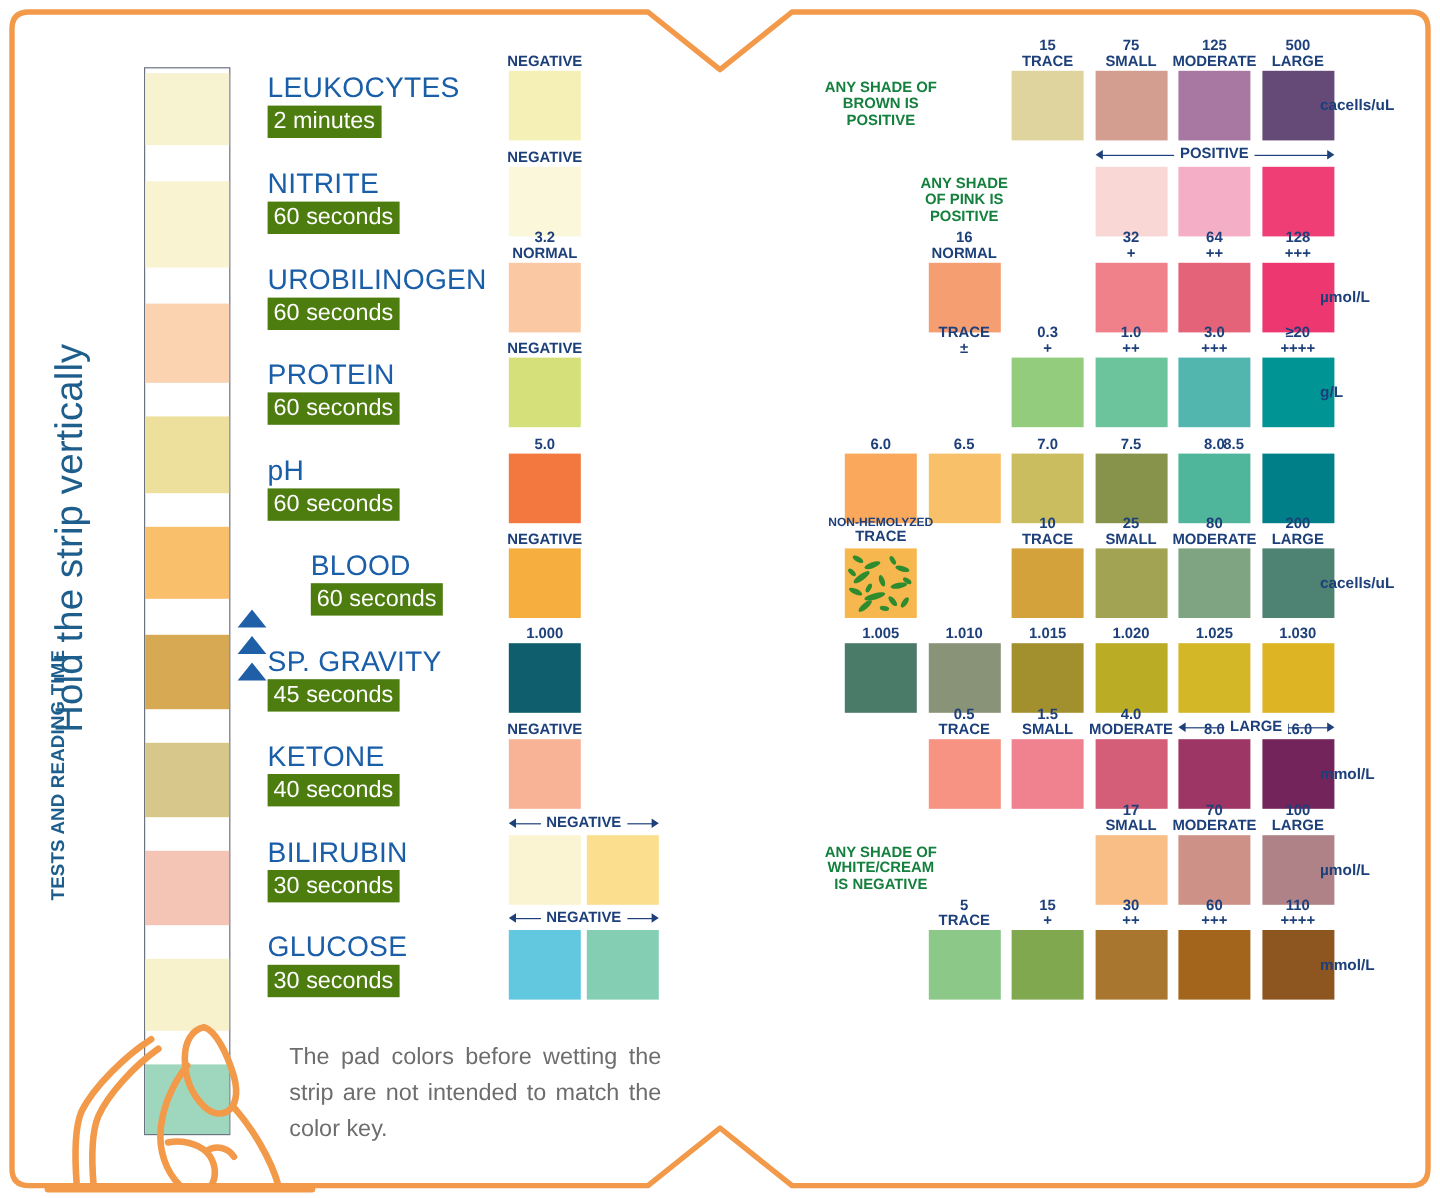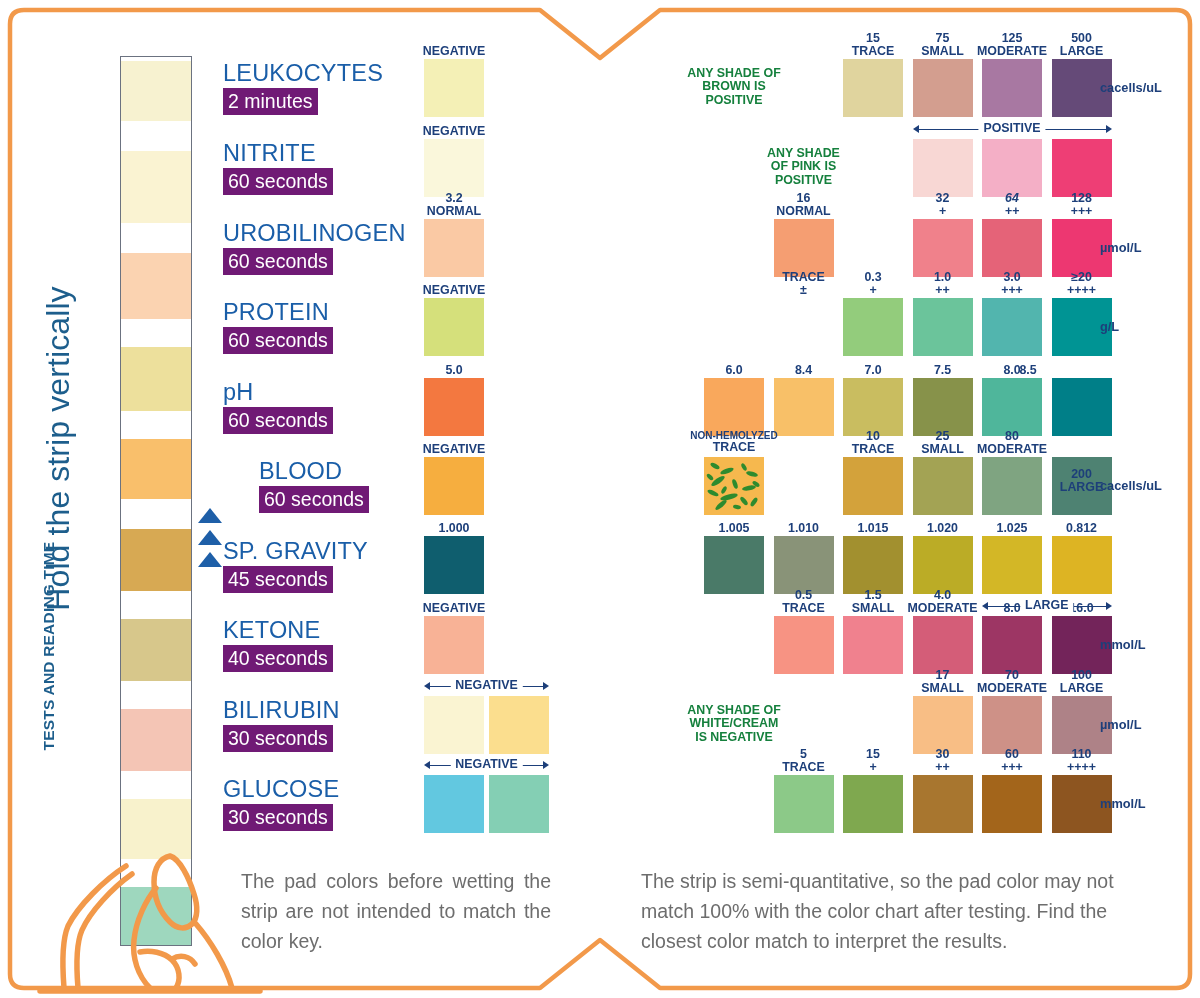--- a/index.html
+++ b/index.html
@@ -62,21 +62,21 @@
     margin-bottom: 7px;
   }
 
   
   .test-block { position: absolute; left: 223px; }
   .test-name {
     color: #1a5ea8; font-size: 23.5px; font-weight: 500;
     line-height: 26px; letter-spacing: .2px; white-space: nowrap;
   }
   .test-time {
-    display: inline-block; background: #701a75; color: #ffffff;
+    display: inline-block; background: #4d7c0f; color: #ffffff;
     font-size: 19.5px; line-height: 24px; padding: 1px 5px 2px 5px;
     margin-top: 2px; white-space: nowrap;
   }
   .swatch { position: absolute; }
   .cap {
     position: absolute;
     color: #1d3f7a; font-size: 12.4px; font-weight: bold;
     line-height: 12.6px; text-align: center; white-space: nowrap;
   }
 
@@ -166,21 +166,20 @@
                C 169 50 160 31 150 28 Z"></path>
       <path d="M 176 96 C 190 112 206 138 212 160"></path>
       <path d="M 136 60 C 126 72 116 92 114 112 C 112 130 118 148 130 160"></path>
       <path d="M 120 124 C 130 122 144 124 152 132 C 160 140 161 152 156 160"></path>
       <path d="M 152 131 C 160 126 170 128 175 136"></path>
       <path d="M 20 163 L 240 163"></path>
     </g>
   </svg>
 
   <div class="caption" id="caption-left">The pad colors before wetting the strip are not intended to match the color key.</div>
-  <div class="caption" id="caption-right">The strip is semi-quantitative, so the pad color may not match 100% with the color chart after testing. Find the closest color match to interpret the results.</div>
 
 <div class="test-block" style="top: 60px;">
       <div class="test-name">LEUKOCYTES</div>
       <div><div class="test-time">2 minutes</div></div>
     </div>
     <div class="test-block" style="top: 140px;">
       <div class="test-name">NITRITE</div>
       <div><div class="test-time">60 seconds</div></div>
     </div>
     <div class="test-block" style="top: 220px;">
@@ -272,21 +271,21 @@
     <div class="cap" style="left: 745.5px; top: 192.4px; width: 116px;">
       <div>16</div>
       <div>NORMAL</div>
     </div>
     <div class="swatch" style="left: 912.5px; top: 219px; width: 60px; height: 58px; background: rgb(240, 129, 139); overflow: hidden;"></div>
     <div class="cap" style="left: 884.5px; top: 192.4px; width: 116px;">
       <div>32</div>
       <div>+</div>
     </div>
     <div class="swatch" style="left: 982px; top: 219px; width: 60px; height: 58px; background: rgb(229, 99, 120); overflow: hidden;"></div>
-    <div class="cap" style="left: 954px; top: 192.4px; width: 116px; font-style: italic;">
+    <div class="cap" style="left: 954px; top: 192.4px; width: 116px;">
       <div>64</div>
       <div>++</div>
     </div>
     <div class="swatch" style="left: 1051.5px; top: 219px; width: 60px; height: 58px; background: rgb(237, 55, 113); overflow: hidden;"></div>
     <div class="cap" style="left: 1023.5px; top: 192.4px; width: 116px;">
       <div>128</div>
       <div>+++</div>
     </div>
     <div class="unit-text" style="left: 1100px; top: 240px;">µmol/L</div>
     <div class="swatch" style="left: 424px; top: 298px; width: 60px; height: 58px; background: rgb(213, 224, 123);"></div>
@@ -322,21 +321,21 @@
     <div class="swatch" style="left: 424px; top: 378px; width: 60px; height: 58px; background: rgb(243, 120, 64);"></div>
     <div class="cap" style="left: 404px; top: 364.2px; width: 100px;">
       <div>5.0</div>
     </div>
     <div class="swatch" style="left: 704px; top: 378px; width: 60px; height: 58px; background: rgb(249, 168, 92); overflow: hidden;"></div>
     <div class="cap" style="left: 676px; top: 364.2px; width: 116px;">
       <div>6.0</div>
     </div>
     <div class="swatch" style="left: 773.5px; top: 378px; width: 60px; height: 58px; background: rgb(248, 192, 104); overflow: hidden;"></div>
     <div class="cap" style="left: 745.5px; top: 364.2px; width: 116px;">
-      <div>8.4</div>
+      <div>6.5</div>
     </div>
     <div class="swatch" style="left: 843px; top: 378px; width: 60px; height: 58px; background: rgb(201, 189, 96); overflow: hidden;"></div>
     <div class="cap" style="left: 815px; top: 364.2px; width: 116px;">
       <div>7.0</div>
     </div>
     <div class="swatch" style="left: 912.5px; top: 378px; width: 60px; height: 58px; background: rgb(135, 146, 74); overflow: hidden;"></div>
     <div class="cap" style="left: 884.5px; top: 364.2px; width: 116px;">
       <div>7.5</div>
     </div>
     <div class="swatch" style="left: 982px; top: 378px; width: 60px; height: 58px; background: rgb(79, 182, 155); overflow: hidden;"></div>
@@ -384,21 +383,21 @@
     <div class="cap" style="left: 884.5px; top: 430.4px; width: 116px;">
       <div>25</div>
       <div>SMALL</div>
     </div>
     <div class="swatch" style="left: 982px; top: 457px; width: 60px; height: 58px; background: rgb(127, 164, 129); overflow: hidden;"></div>
     <div class="cap" style="left: 954px; top: 430.4px; width: 116px;">
       <div>80</div>
       <div>MODERATE</div>
     </div>
     <div class="swatch" style="left: 1051.5px; top: 457px; width: 60px; height: 58px; background: rgb(78, 130, 114); overflow: hidden;"></div>
-    <div class="cap" style="left: 1023.5px; top: 430.4px; width: 116px; margin-top: 38px;">
+    <div class="cap" style="left: 1023.5px; top: 430.4px; width: 116px;">
       <div>200</div>
       <div>LARGE</div>
     </div>
     <div class="unit-text" style="left: 1100px; top: 478px;">cacells/uL</div>
     <div class="swatch" style="left: 424px; top: 536px; width: 60px; height: 58px; background: rgb(15, 94, 110);"></div>
     <div class="cap" style="left: 404px; top: 522.2px; width: 100px;">
       <div>1.000</div>
     </div>
     <div class="swatch" style="left: 704px; top: 536px; width: 60px; height: 58px; background: rgb(74, 122, 104); overflow: hidden;"></div>
     <div class="cap" style="left: 676px; top: 522.2px; width: 116px;">
@@ -415,21 +414,21 @@
     <div class="swatch" style="left: 912.5px; top: 536px; width: 60px; height: 58px; background: rgb(187, 172, 38); overflow: hidden;"></div>
     <div class="cap" style="left: 884.5px; top: 522.2px; width: 116px;">
       <div>1.020</div>
     </div>
     <div class="swatch" style="left: 982px; top: 536px; width: 60px; height: 58px; background: rgb(211, 183, 38); overflow: hidden;"></div>
     <div class="cap" style="left: 954px; top: 522.2px; width: 116px;">
       <div>1.025</div>
     </div>
     <div class="swatch" style="left: 1051.5px; top: 536px; width: 60px; height: 58px; background: rgb(221, 180, 35); overflow: hidden;"></div>
     <div class="cap" style="left: 1023.5px; top: 522.2px; width: 116px;">
-      <div>0.812</div>
+      <div>1.030</div>
     </div>
     <div class="swatch" style="left: 424px; top: 616px; width: 60px; height: 58px; background: rgb(248, 178, 150);"></div>
     <div class="cap" style="left: 404px; top: 602.2px; width: 100px;">
       <div>NEGATIVE</div>
     </div>
     <div class="swatch" style="left: 773.5px; top: 616px; width: 60px; height: 58px; background: rgb(247, 147, 131); overflow: hidden;"></div>
     <div class="cap" style="left: 745.5px; top: 589.4px; width: 116px;">
       <div>0.5</div>
       <div>TRACE</div>
     </div>

